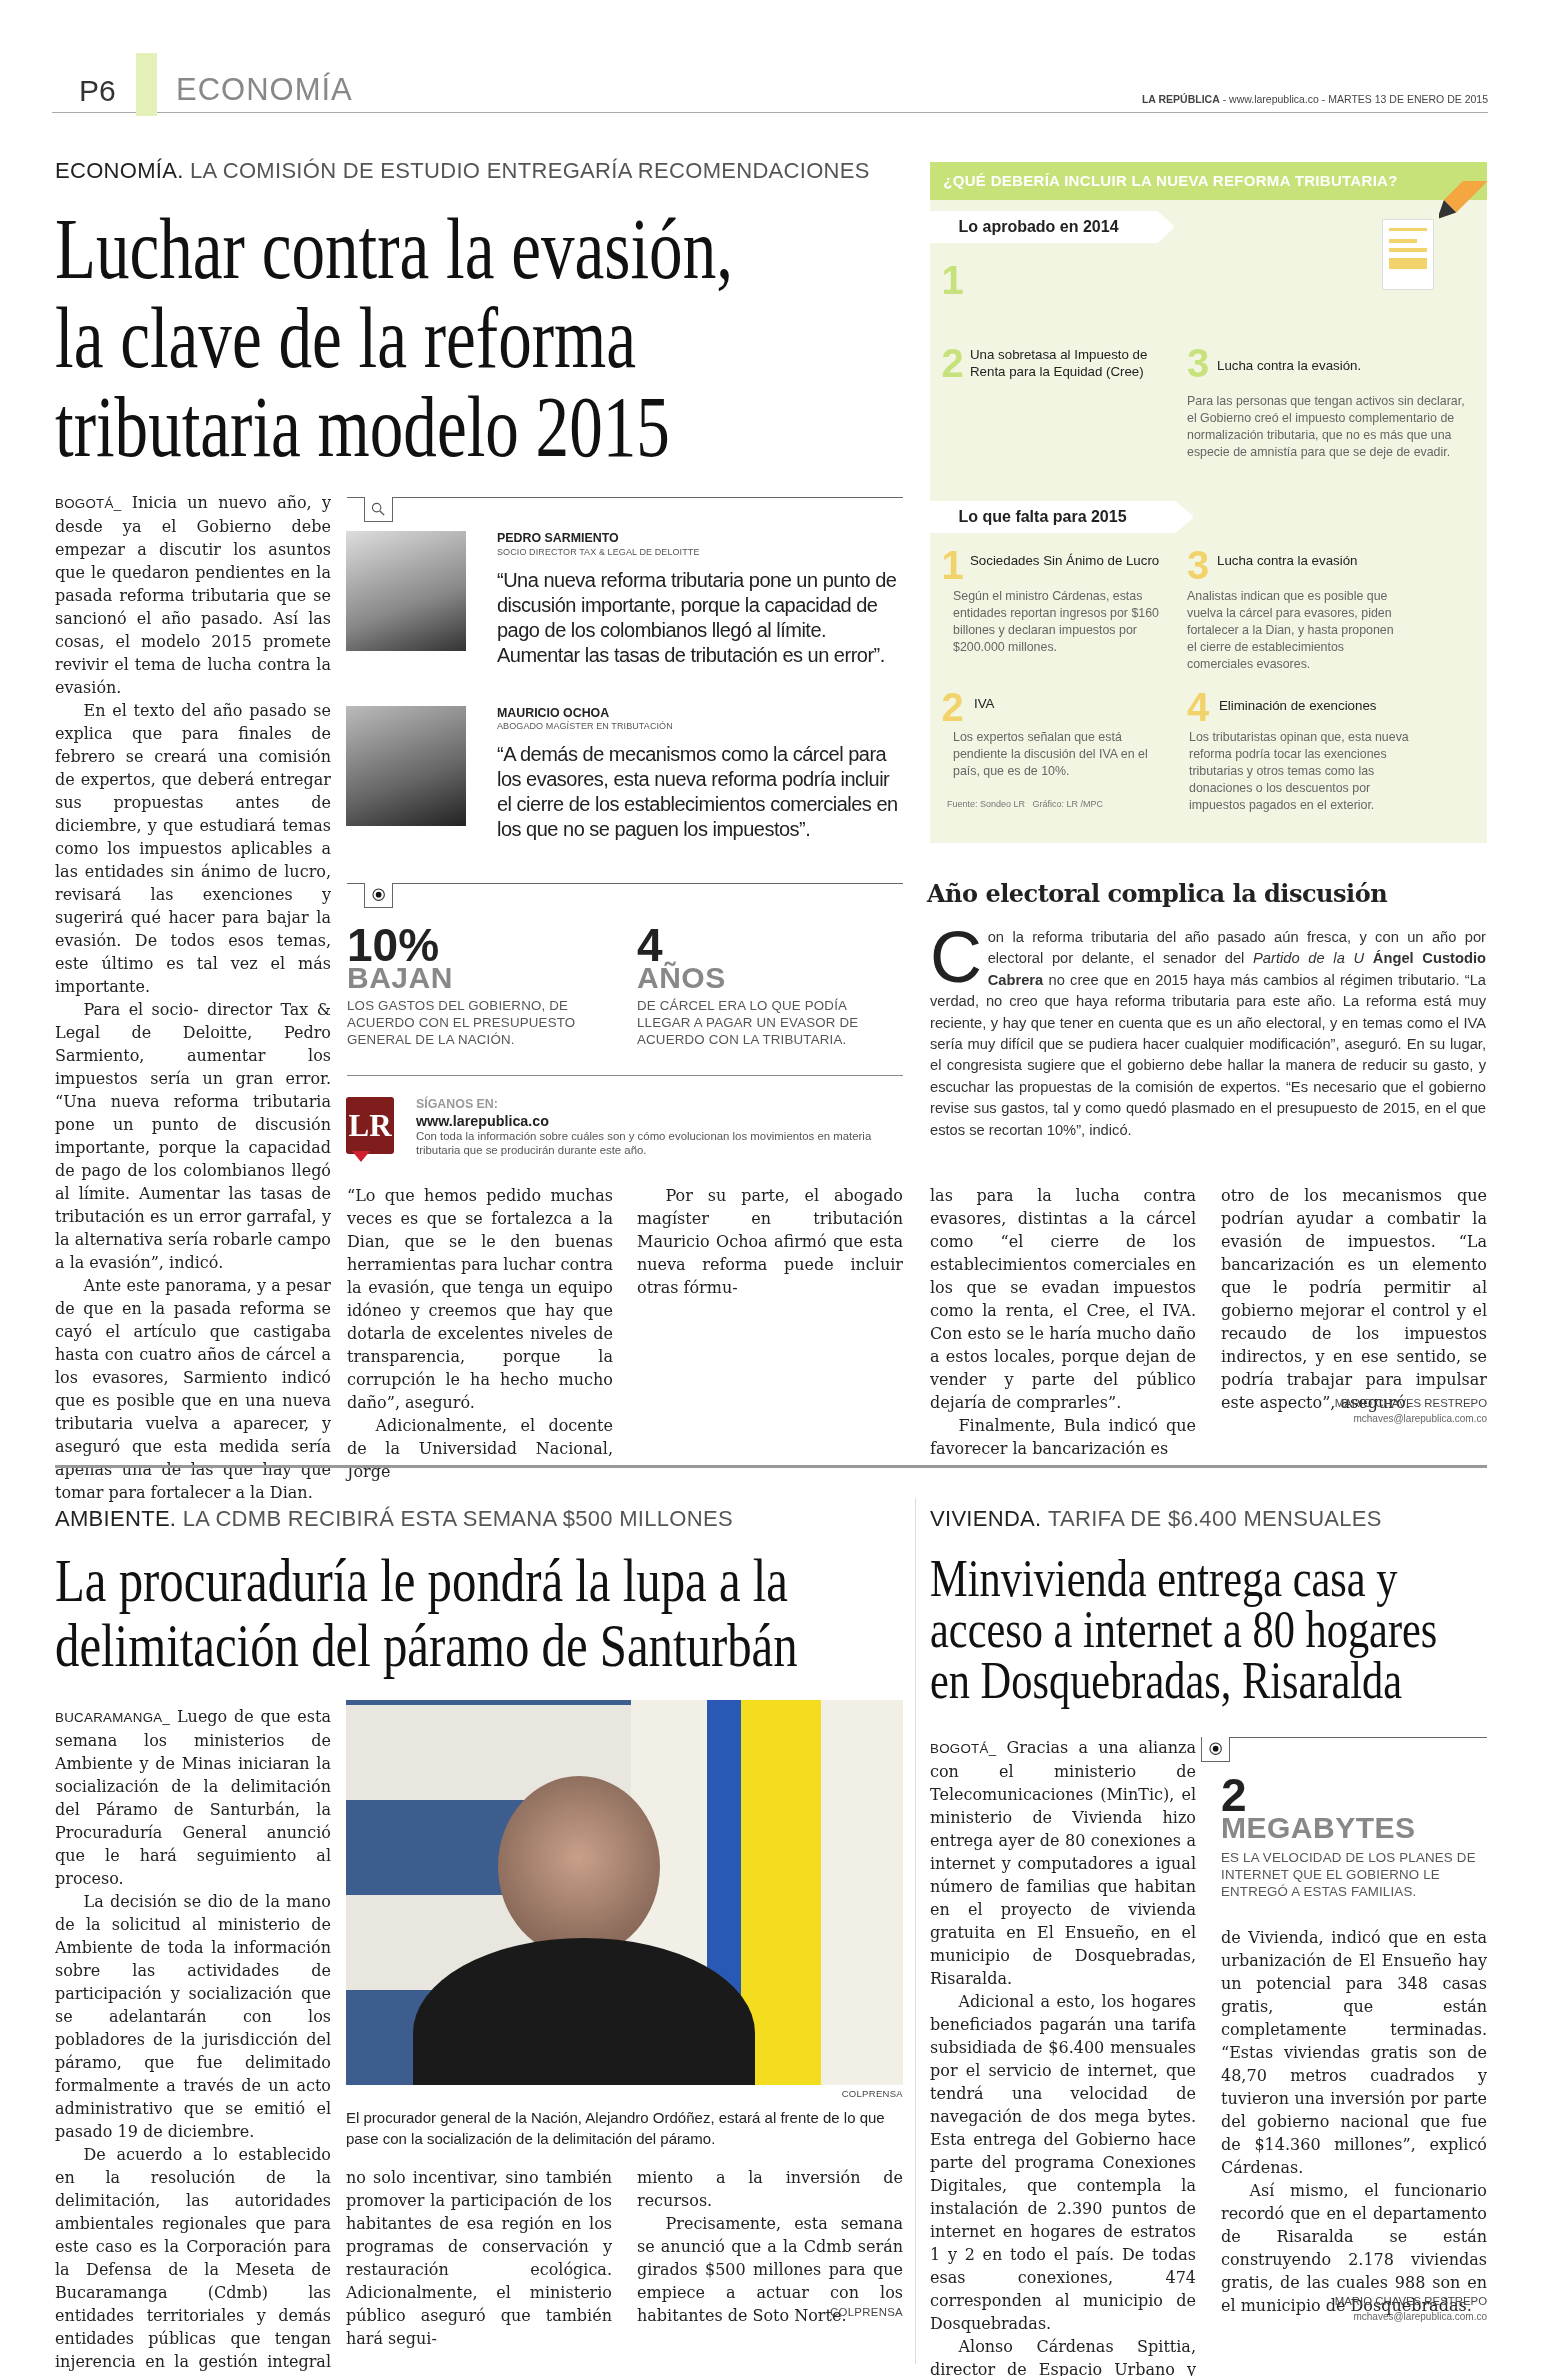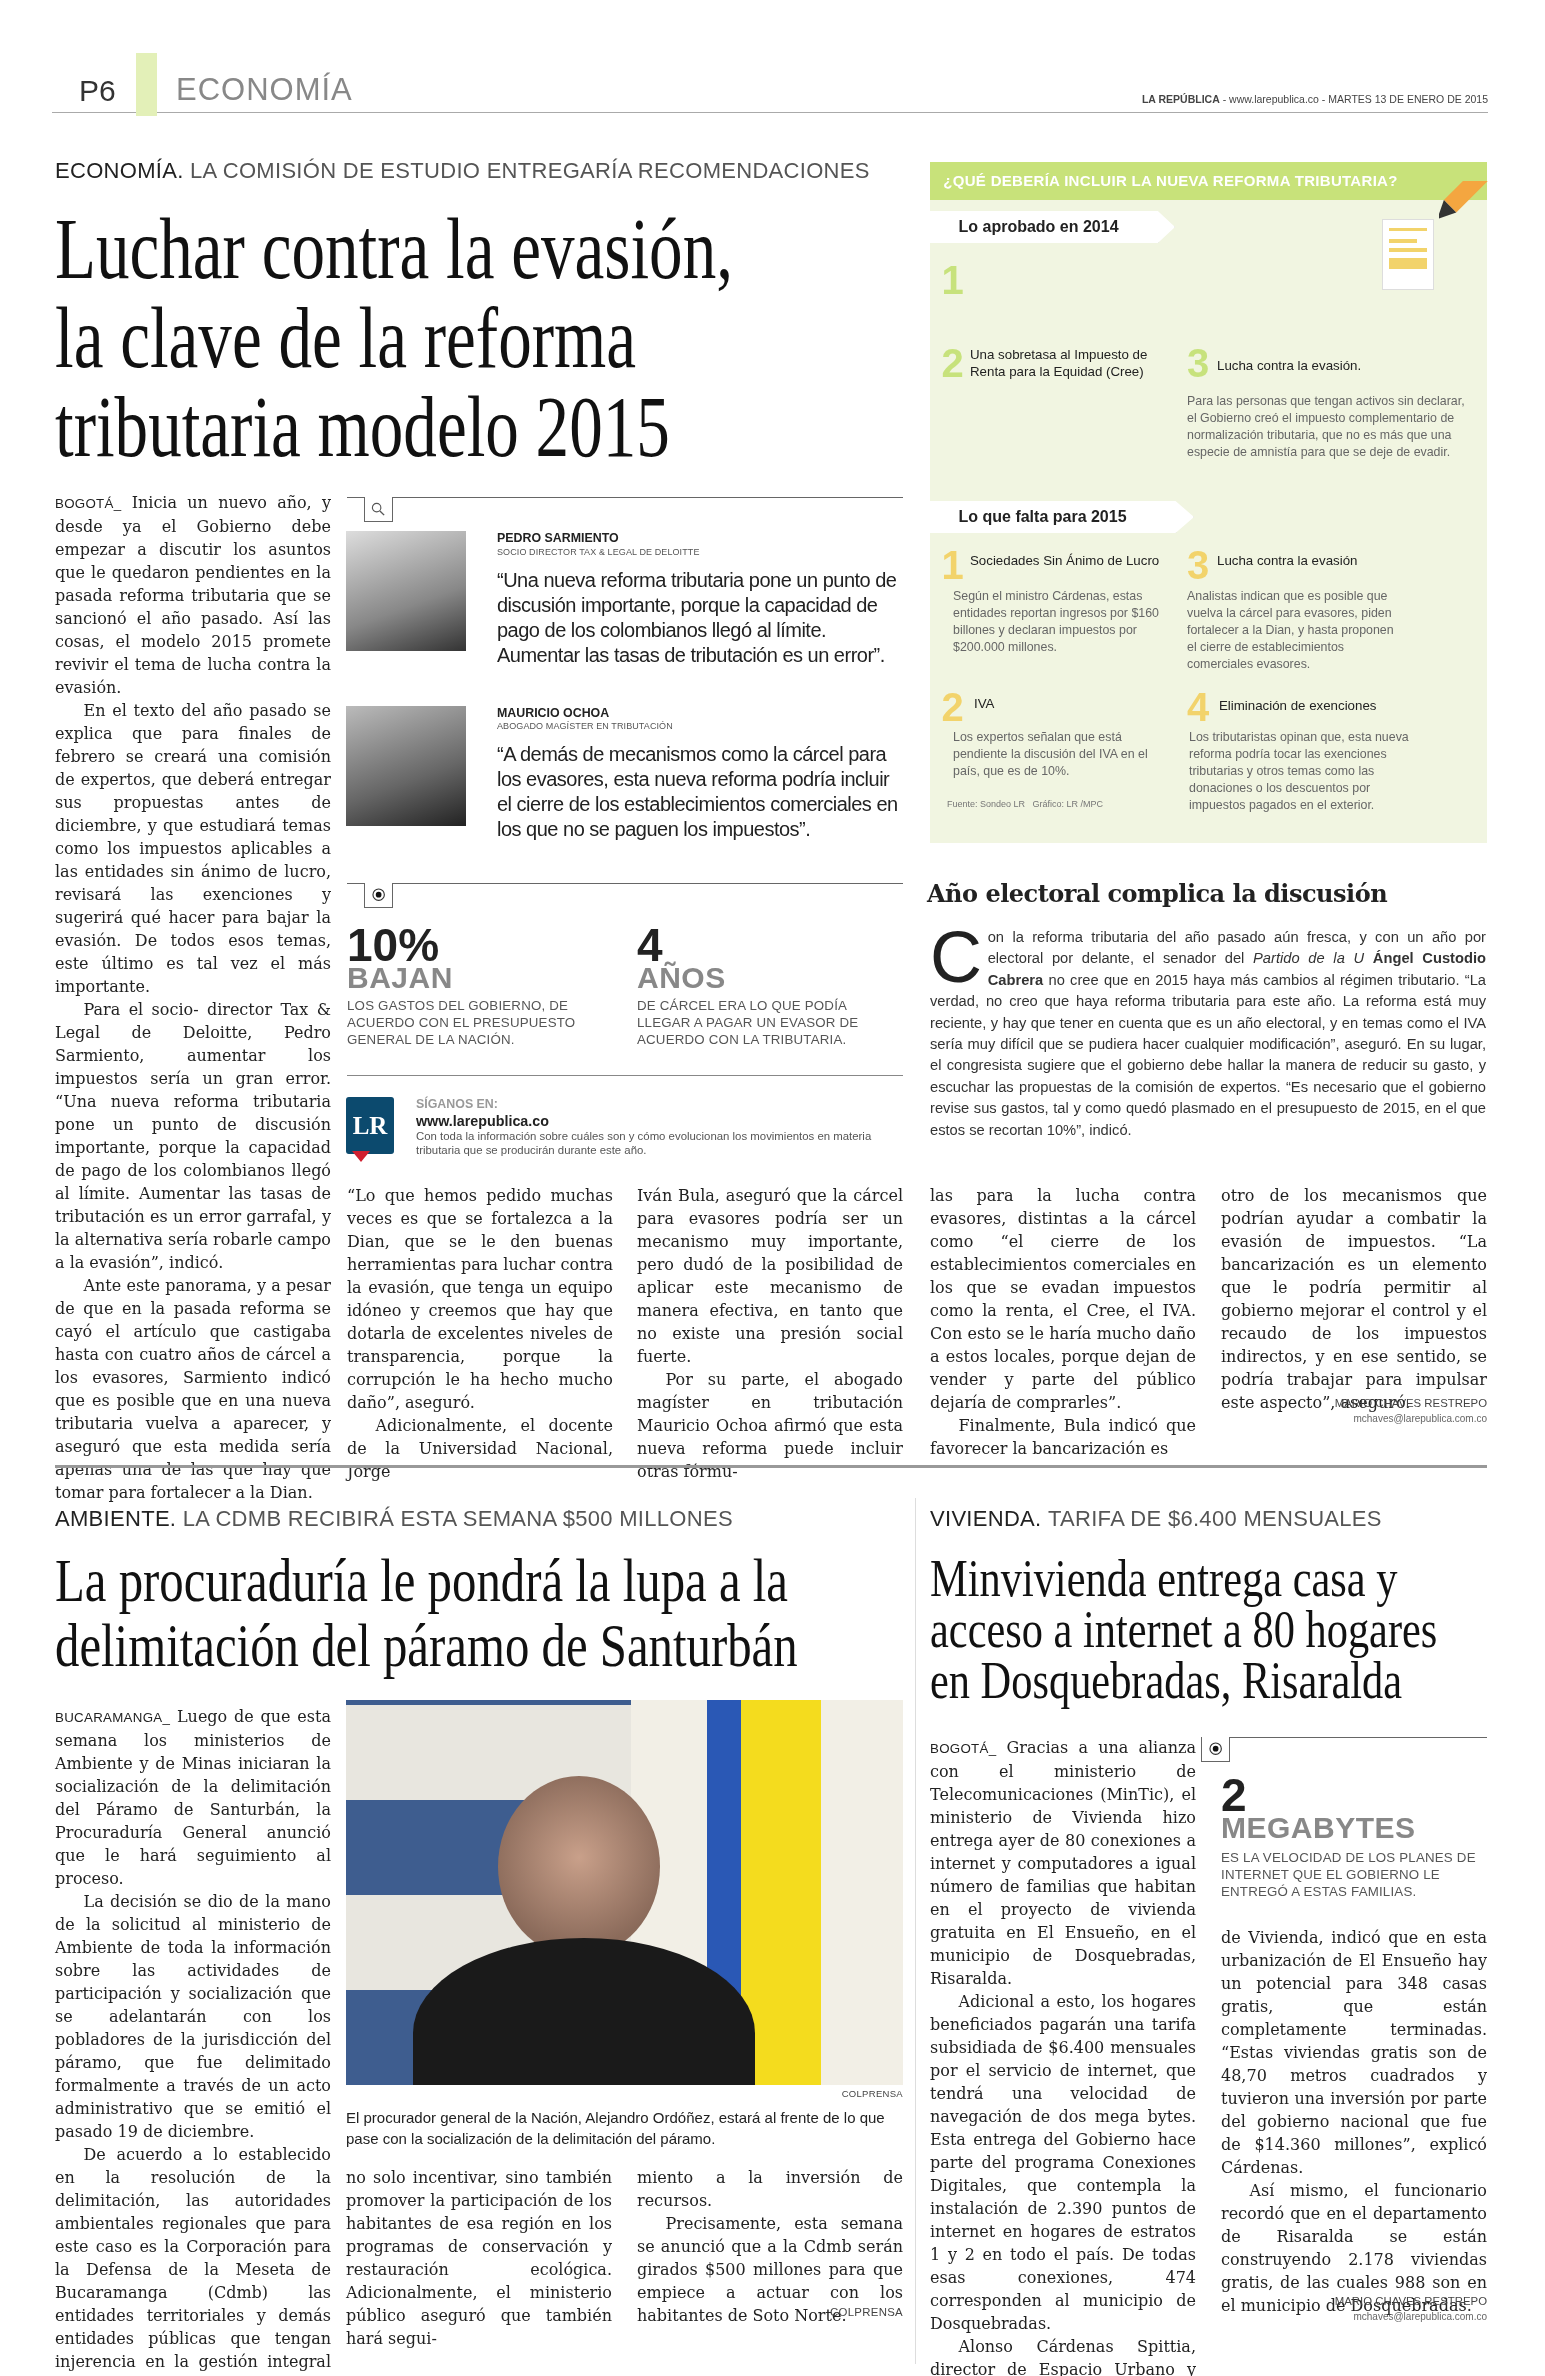--- a/index.html
+++ b/index.html
@@ -29,21 +29,21 @@
 .desc{font-family:"Liberation Sans",sans-serif;font-size:12.4px;color:#666;line-height:17px}
 .quote-name{font-family:"Liberation Sans",sans-serif;font-weight:bold;font-size:12.4px;color:#222}
 .quote-role{font-family:"Liberation Sans",sans-serif;font-size:9px;color:#555;letter-spacing:0.1px}
 .quote-text{font-family:"Liberation Sans",sans-serif;font-size:20px;line-height:25px;color:#222;letter-spacing:-0.5px}
 .photo{background:linear-gradient(160deg,#ddd,#888 60%,#333)}
 .rule{height:1px;background:#666}
 .iconbox{width:28.5px;height:25px;border:1px solid #666;border-top:none;background:#fff;display:flex;align-items:center;justify-content:center}
 .bignum{font-family:"Liberation Sans",sans-serif;font-weight:bold;font-size:46px;color:#222;line-height:36px}
 .bigword{font-family:"Liberation Sans",sans-serif;font-weight:bold;font-size:30px;color:#888;line-height:30px;letter-spacing:0.5px}
 .factdesc{font-family:"Liberation Sans",sans-serif;font-size:13.3px;color:#555;line-height:17px;letter-spacing:0.2px}
-.lr-logo{background:#0c4a6e;color:#fff;font-family:"Liberation Serif",serif;font-weight:bold;font-size:25px;display:flex;align-items:center;justify-content:center}
+.lr-logo{background:#7f1d1d;color:#fff;font-family:"Liberation Serif",serif;font-weight:bold;font-size:31px;display:flex;align-items:center;justify-content:center}
 .byline{font-family:"Liberation Sans",sans-serif;font-size:11.4px;color:#444;text-align:right;line-height:15px}
 .byline .mail{font-size:10px;color:#666}
 .credit{font-family:"Liberation Sans",sans-serif;font-size:9.5px;color:#444;letter-spacing:0.3px}
 .caption{font-family:"Liberation Sans",sans-serif;font-size:15px;color:#222;line-height:21px}
 .vline{width:1px;background:#ddd}
 </style>
 </head>
 <body>
 
 <div class="abs pagebar">
@@ -119,21 +119,20 @@
   <div style="font-size:12.4px;font-weight:bold;color:#999">SÍGANOS EN:</div>
   <div style="font-size:14.3px;font-weight:bold;color:#222;margin-top:1.9px">www.larepublica.co</div>
   <div style="font-size:11.4px;color:#555;line-height:14.3px">Con toda la información sobre cuáles son y cómo evolucionan los movimientos en materia tributaria que se producirán durante este año.</div>
 </div>
 
 <div class="abs body-text" style="left:347px;top:1184px;width:266px">
   <p class="first">“Lo que hemos pedido muchas veces es que se fortalezca a la Dian, que se le den buenas herramientas para luchar contra la evasión, que tenga un equipo idóneo y creemos que hay que dotarla de excelentes niveles de transparencia, porque la corrupción le ha hecho mucho daño”, aseguró.</p>
   <p>Adicionalmente, el docente de la Universidad Nacional, Jorge</p>
 </div>
 <div class="abs body-text" style="left:637px;top:1184px;width:266px">
-  <p class="first">Iván Bula, aseguró que la cárcel para evasores podría ser un mecanismo muy importante, pero dudó de la posibilidad de aplicar este mecanismo de manera efectiva, en tanto que no existe una presión social fuerte.</p>
   <p>Por su parte, el abogado magíster en tributación Mauricio Ochoa afirmó que esta nueva reforma puede incluir otras fórmu-</p>
 </div>
 
 <div class="abs infobox">
   <div class="abs info-title">¿QUÉ DEBERÍA INCLUIR LA NUEVA REFORMA TRIBUTARIA?</div>
   <div class="abs" style="left:509px;top:19px;width:67px;height:105px">
     <svg width="67" height="105" viewBox="0 0 70 110">
         <rect x="-60" y="50" width="55" height="70" fill="#fff" stroke="#ddd"></rect>
         <polygon points="5,20 55,-30 68,-17 18,33" fill="#f4a640"></polygon>
         <polygon points="5,20 18,33 -2,40" fill="#333"></polygon>

